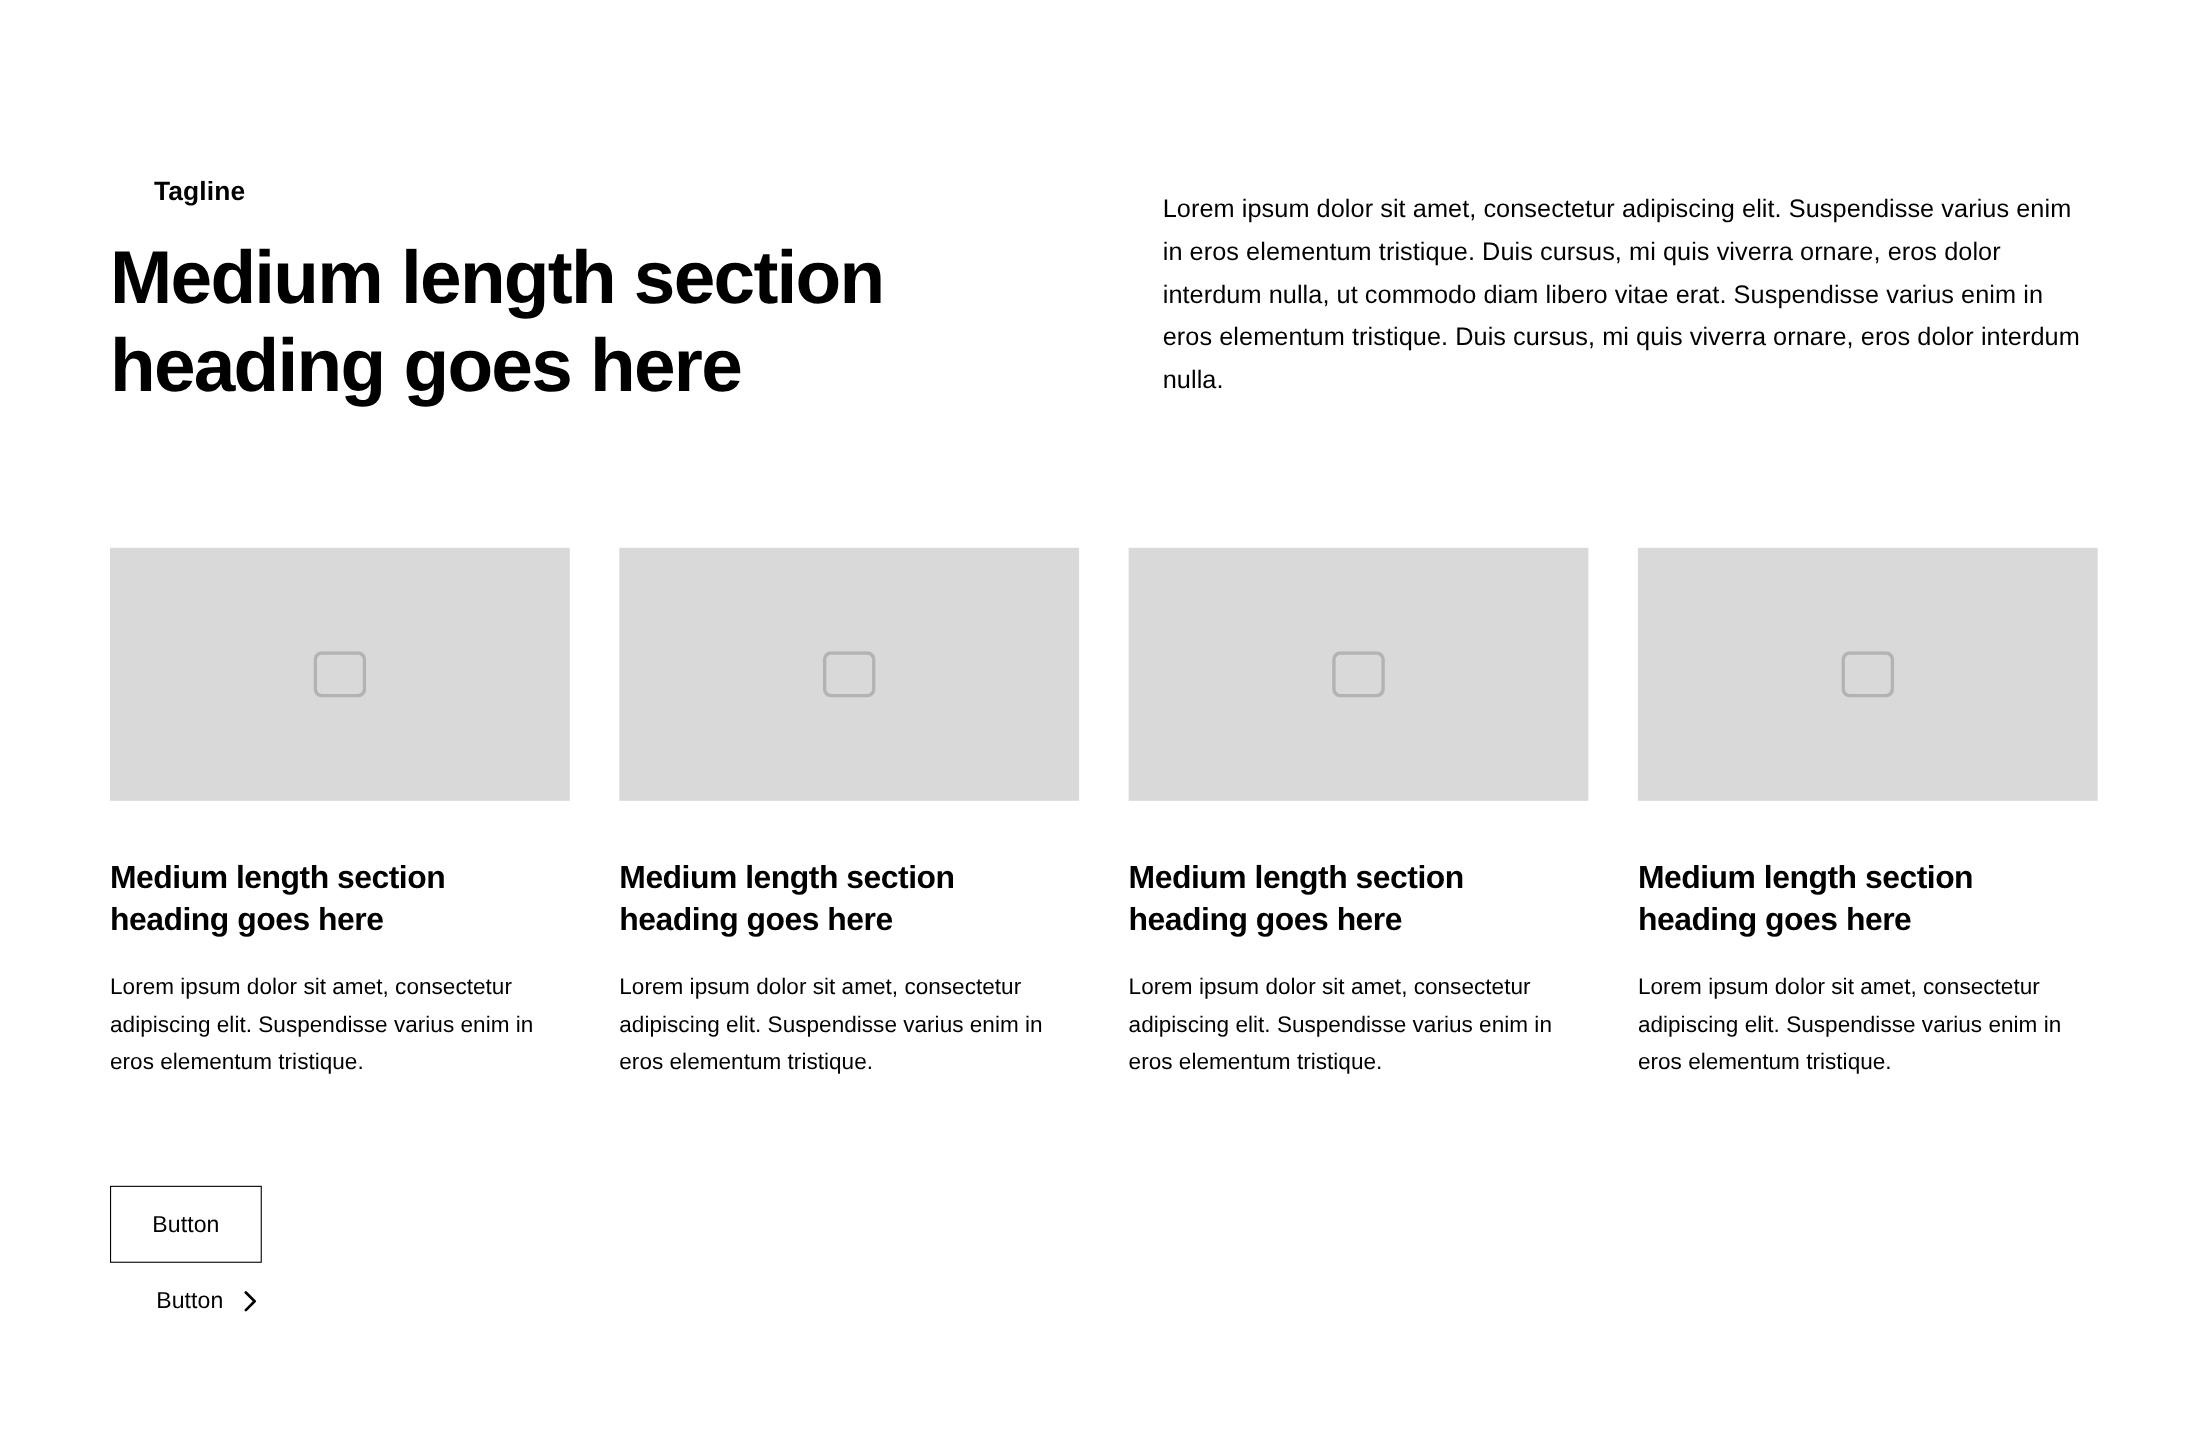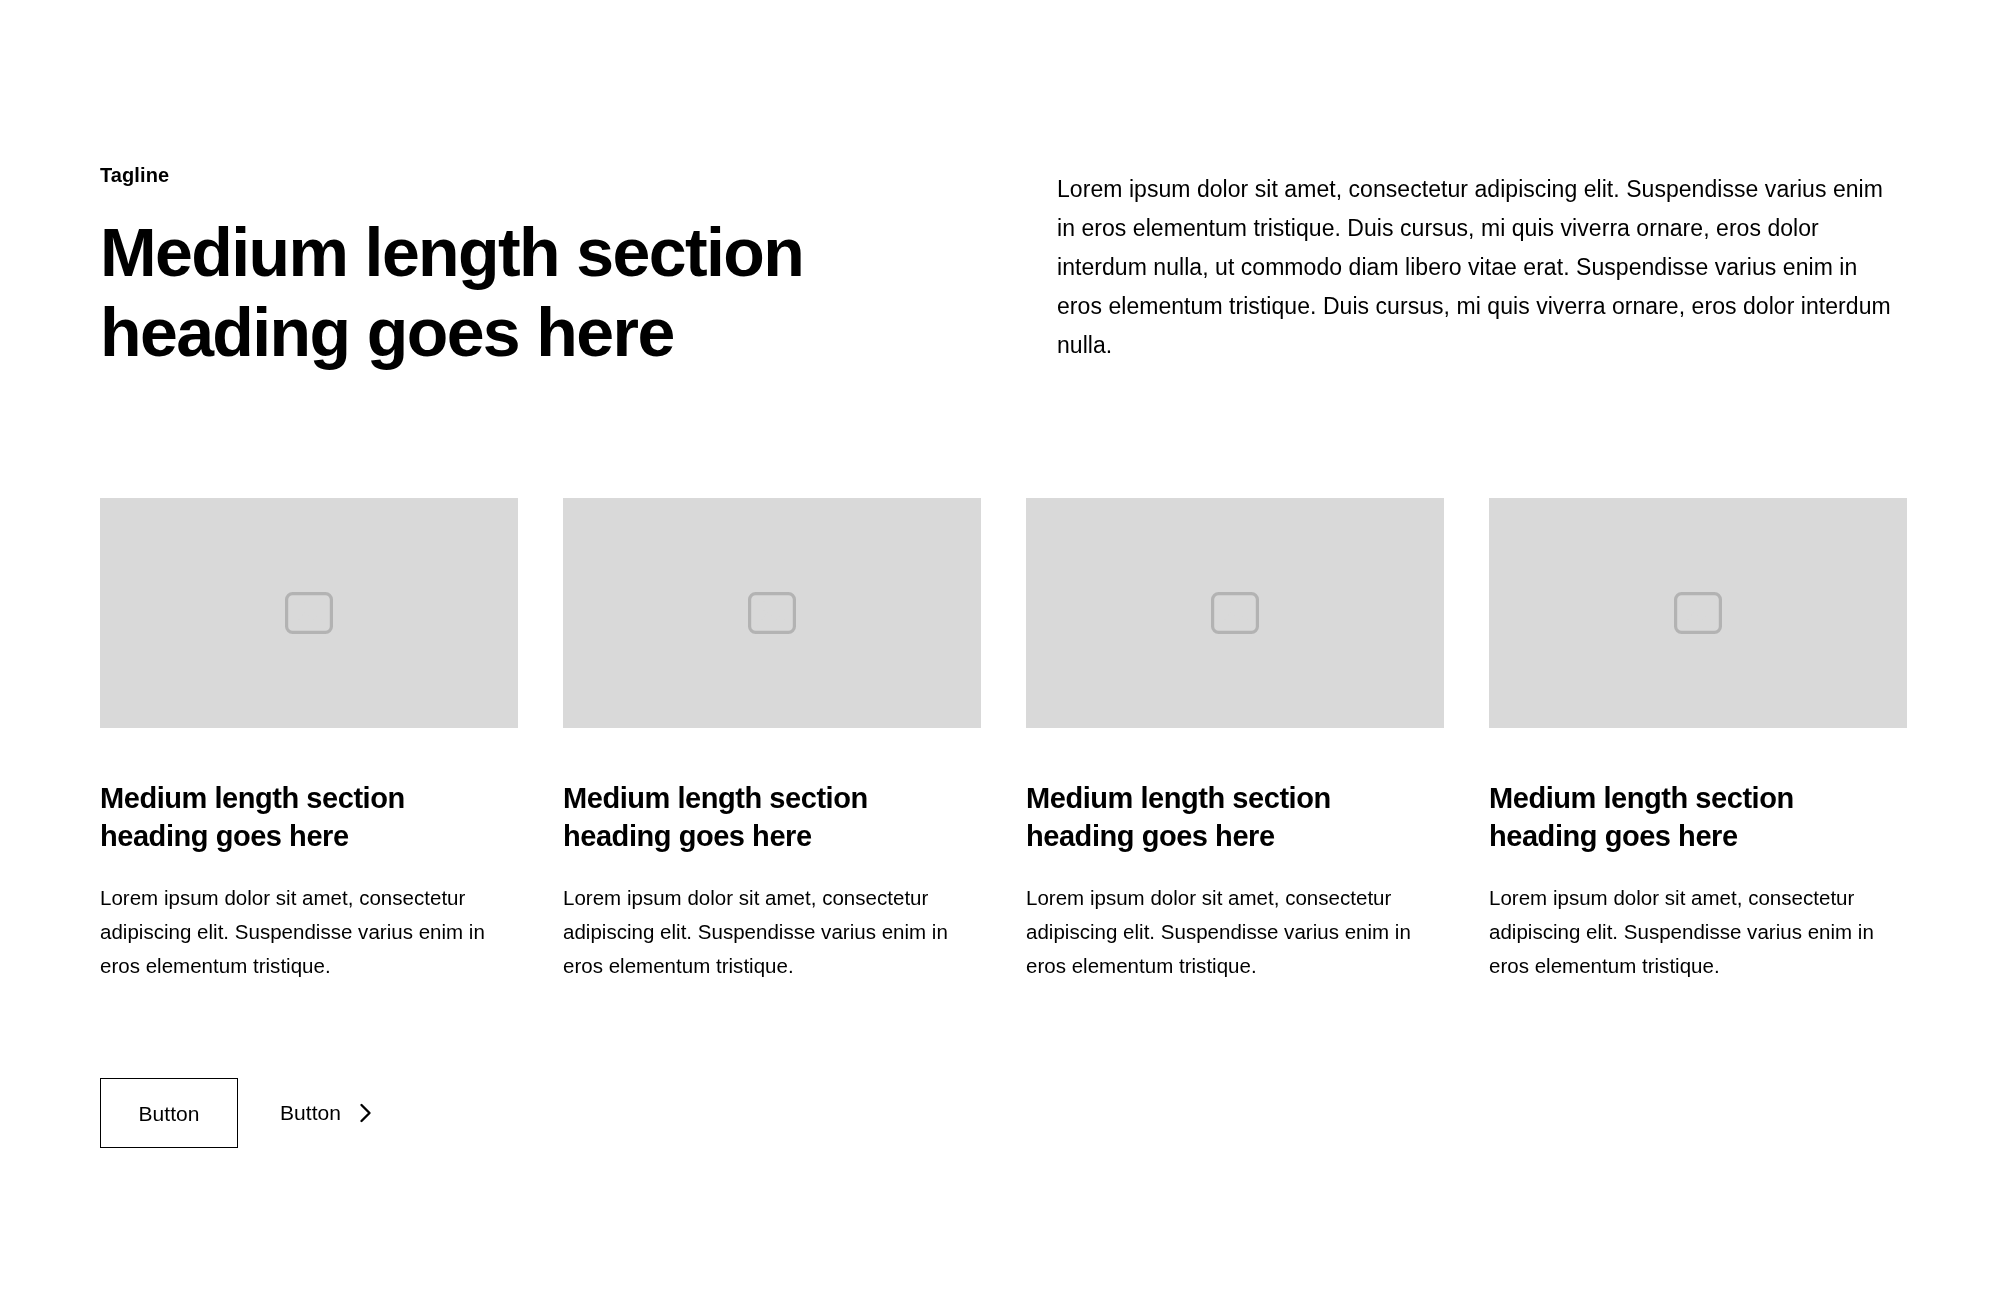--- a/index.html
+++ b/index.html
@@ -44,26 +44,27 @@
     align-items: flex-start;
     justify-content: space-between;
   }
 
   .header-left {
     width: 760px;
     flex: 0 0 760px;
   }
 
   .tagline {
-    font-size: 20px;
+    font-size: 24px;
     font-weight: 700;
     line-height: 30px;
     letter-spacing: 0.1px;
     color: #000000;
     margin-bottom: 22px;
+    margin-left: 40px;
   }
 
   .section-heading {
     font-size: 68px;
     font-weight: 700;
     line-height: 1.18;
     letter-spacing: -1.6px;
     color: #000000;
     max-width: 740px;
   }
@@ -129,20 +130,21 @@
     color: #000000;
     letter-spacing: 0.02px;
   }
 
   
   .actions {
     position: absolute;
     left: 0;
     top: 1078px;
     display: flex;
+    flex-direction: column;
     align-items: stretch;
   }
 
   .btn-outline {
     width: 138px;
     height: 70px;
     border: 1.5px solid #000000;
     background: transparent;
     color: #000000;
     font-family: "Liberation Sans", sans-serif;

